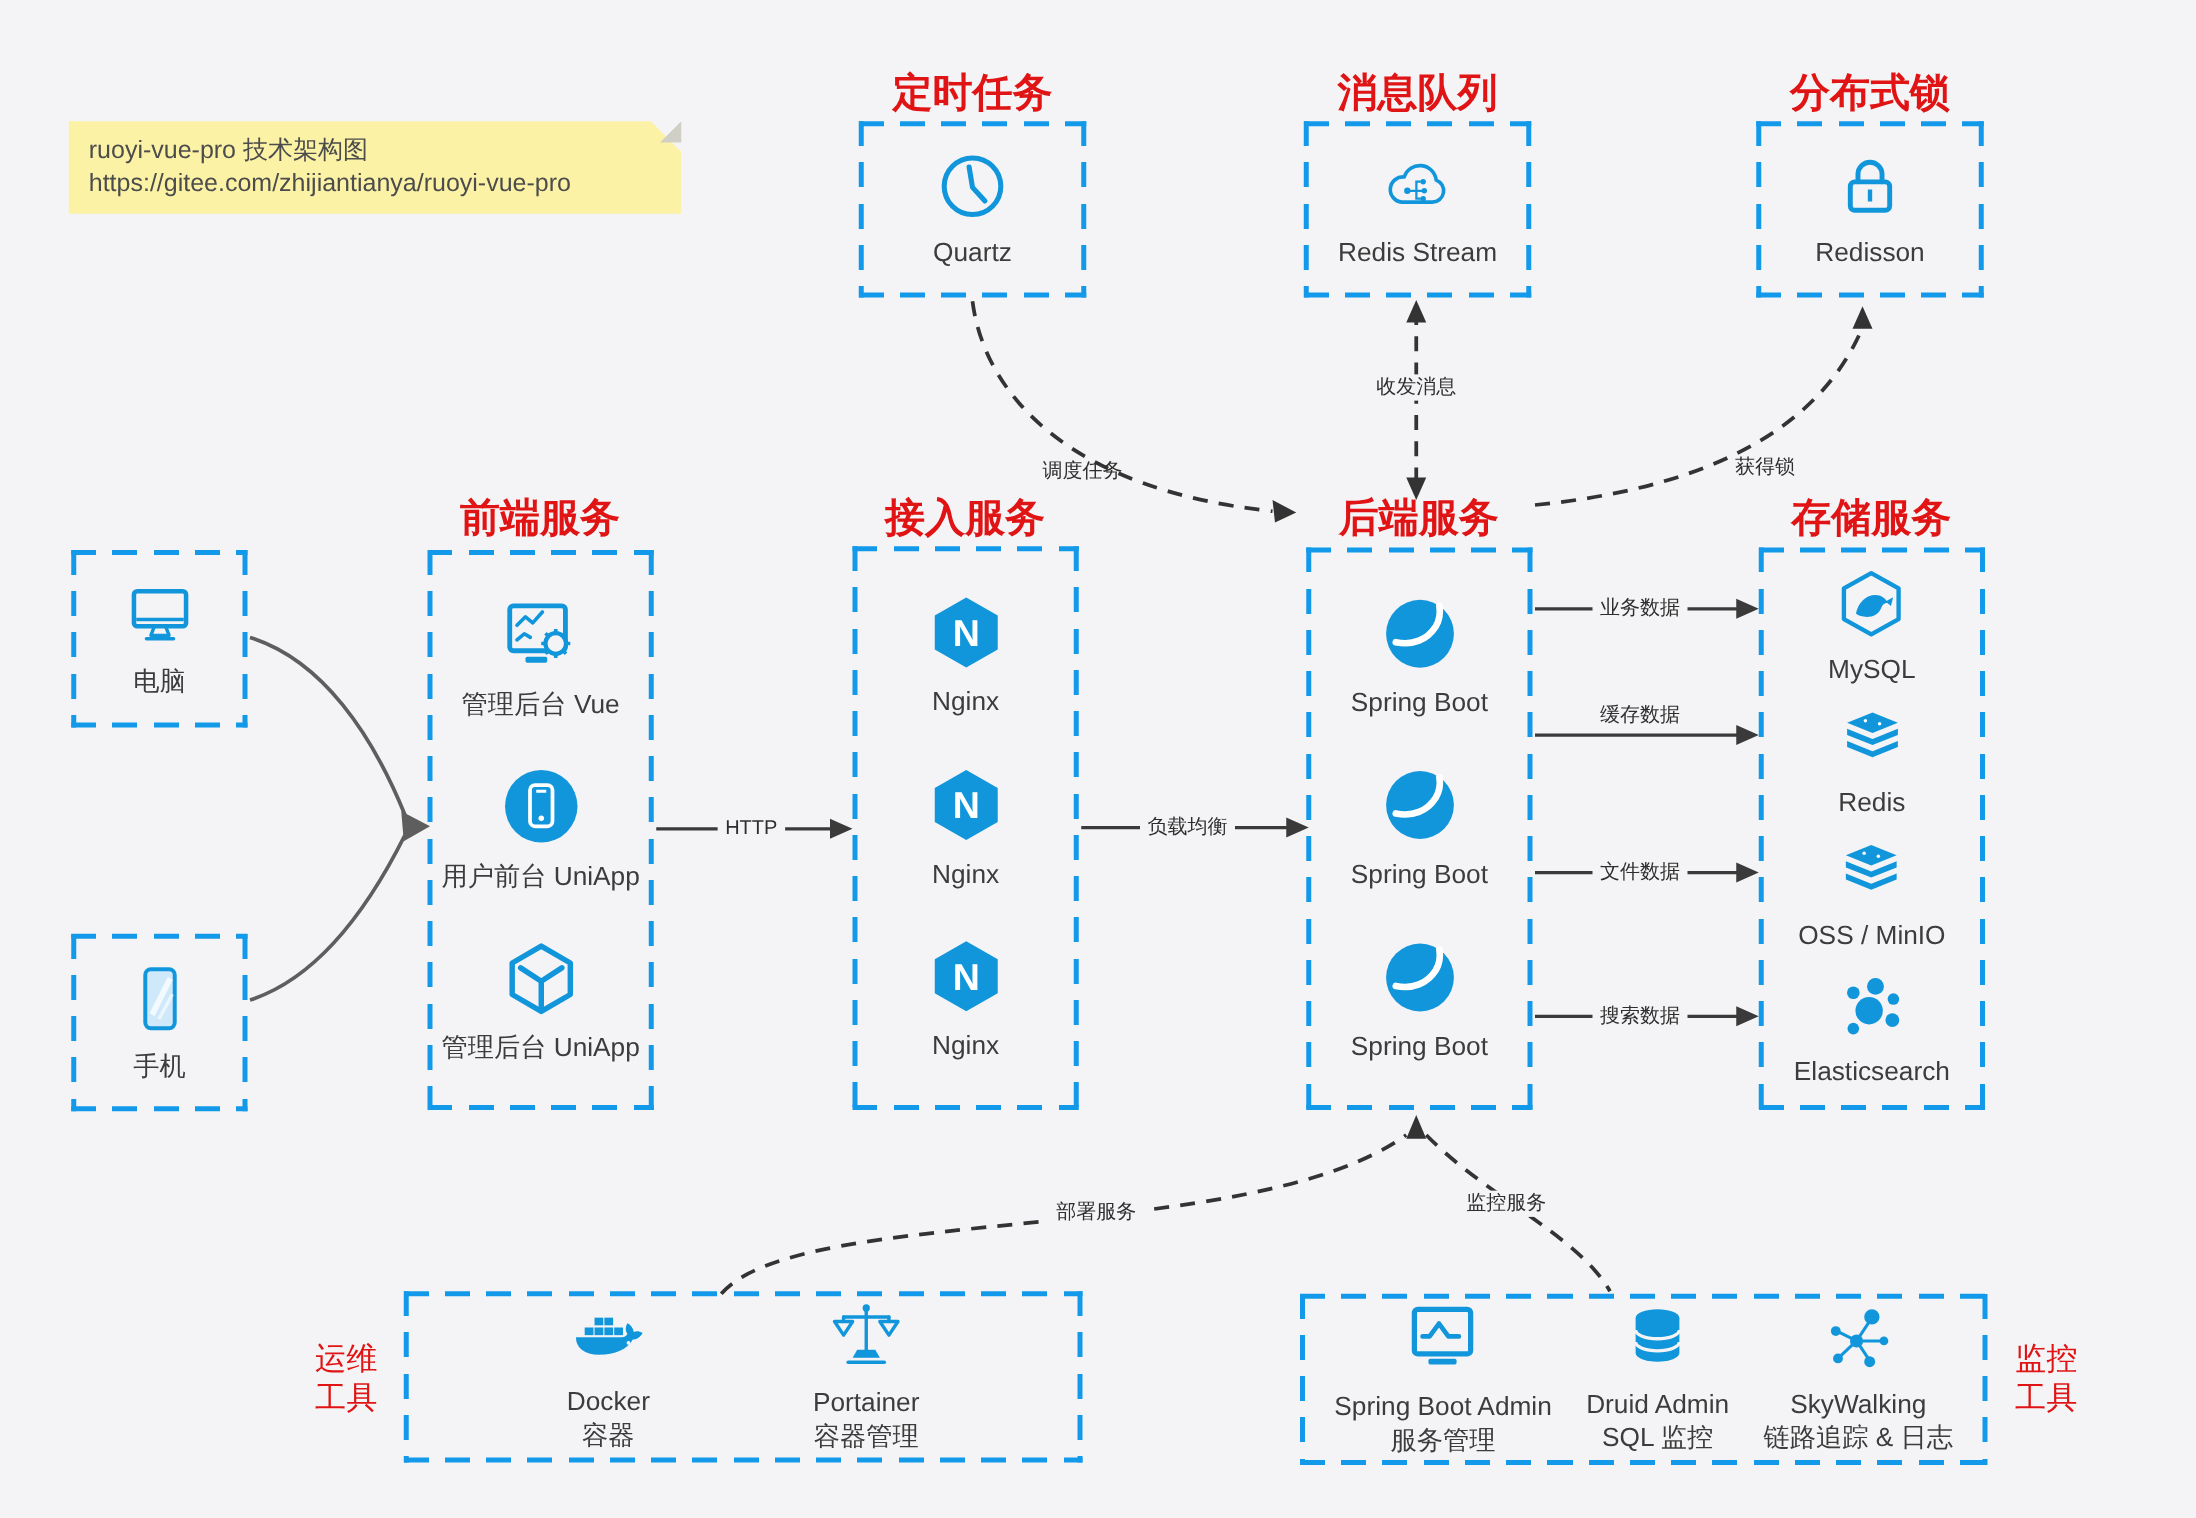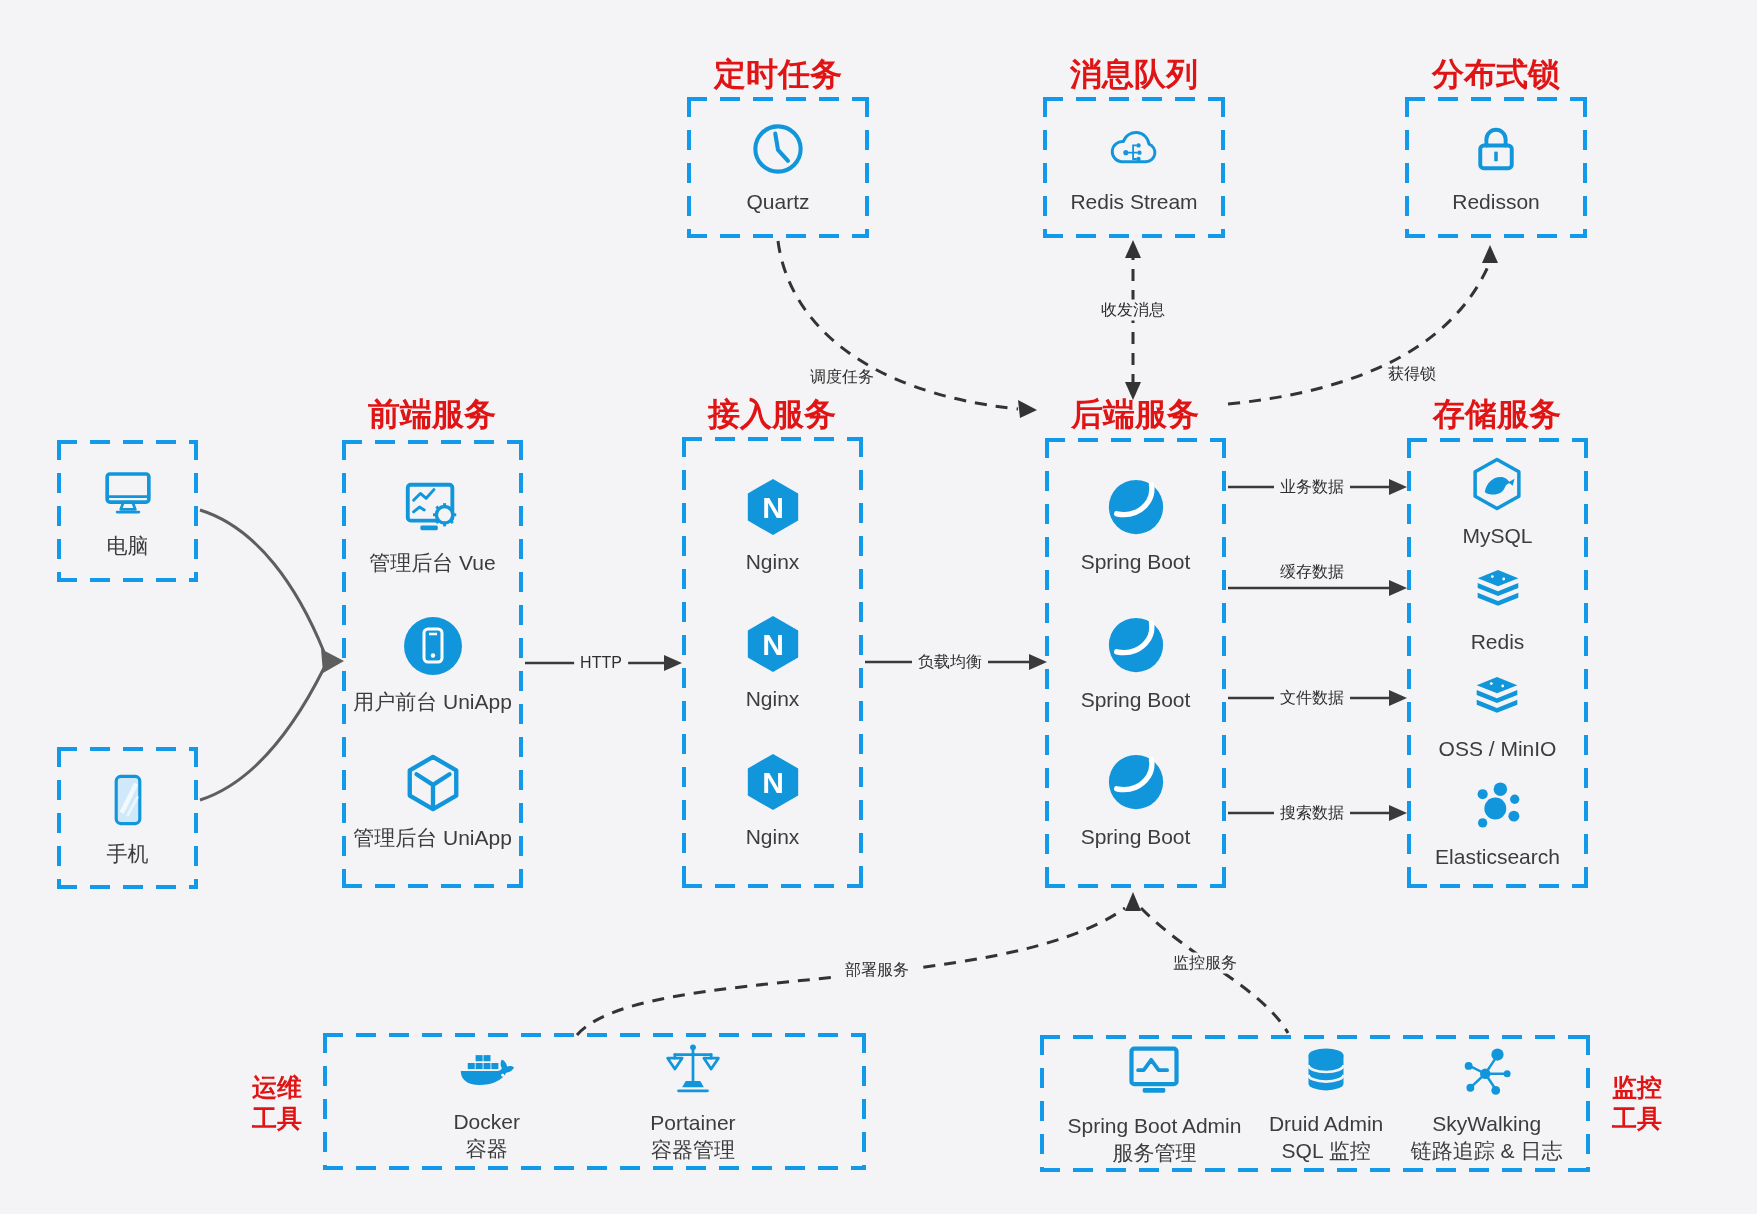--- a/index.html
+++ b/index.html
@@ -10,21 +10,21 @@
     background-image:
       repeating-linear-gradient(90deg,#1399ea 0 20px,transparent 20px 33px),
       repeating-linear-gradient(90deg,#1399ea 0 20px,transparent 20px 33px),
       repeating-linear-gradient(180deg,#1399ea 0 20px,transparent 20px 33px),
       repeating-linear-gradient(180deg,#1399ea 0 20px,transparent 20px 33px);
     background-size:100% 4px,100% 4px,4px 100%,4px 100%;
     background-position:0 0,0 100%,0 0,100% 0;
     background-repeat:no-repeat;}
   .col-title{position:absolute;transform:translateX(-50%);z-index:2;
     font-size:32px;font-weight:bold;color:#e01414;white-space:nowrap;}
-  .side-label{position:absolute;z-index:2;font-size:25px;font-weight:bold;color:#e01414;
+  .side-label{position:absolute;z-index:2;font-size:25px;font-weight:normal;color:#e01414;
     text-align:center;line-height:31px;white-space:nowrap;}
   .items-v{display:flex;flex-direction:column;justify-content:space-evenly;align-items:center;
     width:100%;height:100%;}
   .items-h{display:flex;flex-direction:row;justify-content:space-evenly;align-items:center;
     width:100%;height:100%;}
   .item{display:flex;flex-direction:column;align-items:center;text-align:center;}
   .item .lbl{margin-top:6px;font-size:21px;color:#3c3c3c;line-height:27px;white-space:nowrap;}
   .item .sub{font-size:21px;color:#3c3c3c;line-height:27px;white-space:nowrap;}
   .edge-label{position:absolute;transform:translate(-50%,-50%);z-index:3;
     font-size:16px;color:#2e2e2e;background:#f4f4f6;padding:0 6px;white-space:nowrap;}
@@ -72,20 +72,24 @@
     </g>
     <g fill="#333333">
       <path d="M1037 410 L1018 400 L1020 418 Z"></path>
       <path d="M1133 240 L1125 258 H1141 Z"></path>
       <path d="M1133 400 L1125 382 H1141 Z"></path>
       <path d="M1490 245 L1482 263 H1498 Z"></path>
       <path d="M1133 892 L1125 911 H1141 Z"></path>
     </g>
   </svg>
 
+  <div class="note">
+    <div>ruoyi-vue-pro 技术架构图</div>
+    <div>https://gitee.com/zhijiantianya/ruoyi-vue-pro</div>
+  </div>
 
   <div class="col-title" style="left:778px;top:53px">定时任务</div>
   <div class="col-title" style="left:1134px;top:53px">消息队列</div>
   <div class="col-title" style="left:1496px;top:53px">分布式锁</div>
 
   <div class="dash-box" style="left:687px;top:97px;width:182px;height:141px">
     <div class="items-v">
         <div class="item">
       <span>
         <svg width="58" height="58" viewBox="0 0 64 64">
@@ -406,19 +410,19 @@
     <div>监控</div>
     <div>工具</div>
   </div>
 
   <div class="edge-label" style="left:601px;top:663px">HTTP</div>
   <div class="edge-label" style="left:950px;top:662px">负载均衡</div>
   <div class="edge-label" style="left:1312px;top:487px">业务数据</div>
   <div class="edge-label" style="left:1312px;top:572px">缓存数据</div>
   <div class="edge-label" style="left:1312px;top:698px">文件数据</div>
   <div class="edge-label" style="left:1312px;top:813px">搜索数据</div>
-  <div class="edge-label nobg" style="left:842px;top:377px">调度任务</div>
+  <div class="edge-label nobg" style="left:866px;top:377px">调度任务</div>
   <div class="edge-label" style="left:1133px;top:310px">收发消息</div>
   <div class="edge-label nobg" style="left:1412px;top:374px">获得锁</div>
   <div class="edge-label" style="left:877px;top:970px">部署服务</div>
   <div class="edge-label" style="left:1205px;top:963px">监控服务</div>
 
 </div>
 
 </body></html>

